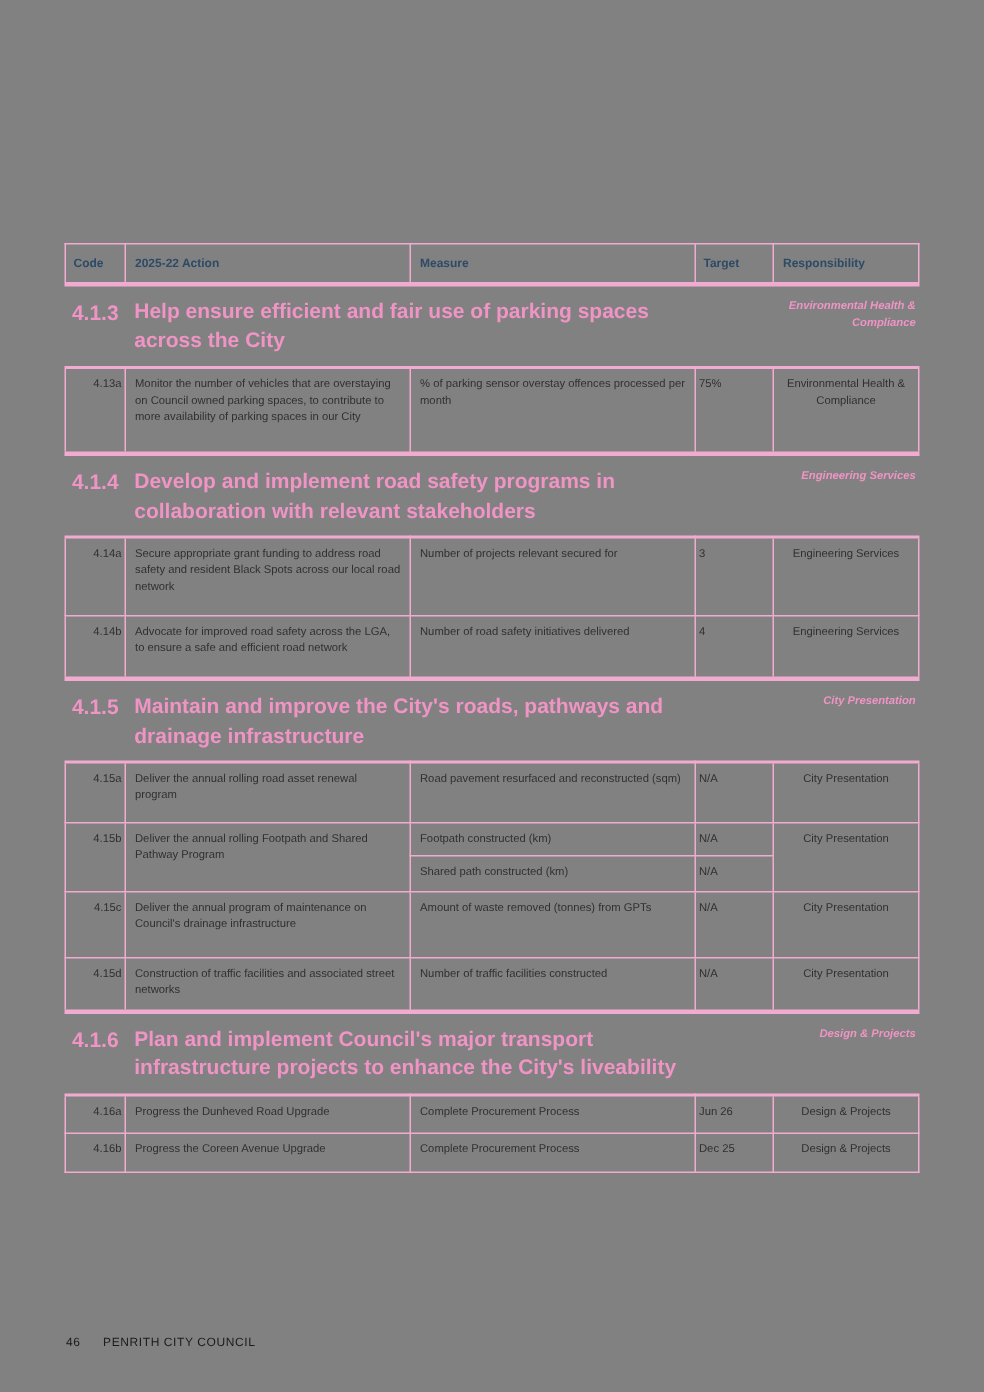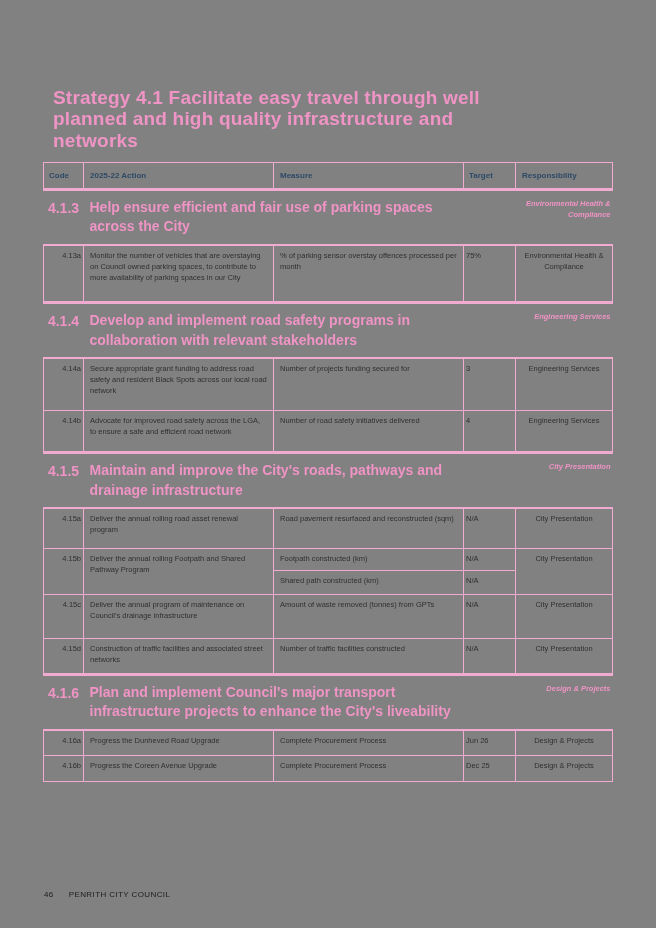--- a/index.html
+++ b/index.html
@@ -103,21 +103,20 @@
     letter-spacing: 0.4px;
     text-align: center;
   }
   .footer .pageno { margin-right: 15px; }
 </style>
 </head>
 <body>
 
 <div class="page">
 
-  <h1 class="title">Strategy 4.1 Facilitate easy travel through well planned and high quality infrastructure and networks</h1>
 
   <table class="doc-table">
     <colgroup>
       <col style="width:40px">
         <col style="width:190px">
         <col style="width:190px">
         <col style="width:52px">
         <col style="width:97px">
     </colgroup>
     <tbody>
@@ -146,21 +145,21 @@
 
       <tr class="section-row h34">
         <td class="s-code">4.1.4</td>
         <td class="s-title" colspan="3">Develop and implement road safety programs in collaboration with relevant stakeholders</td>
         <td class="s-resp">Engineering Services</td>
       </tr>
 
       <tr class="data-row h52">
         <td class="code">4.14a</td>
         <td class="action">Secure appropriate grant funding to address road safety and resident Black Spots across our local road network</td>
-        <td class="measure">Number of projects funding secured for</td>
+        <td class="measure">Number of projects relevant secured for</td>
         <td class="target">3</td>
         <td class="resp">Engineering Services</td>
       </tr>
 
       <tr class="data-row h42">
         <td class="code">4.14b</td>
         <td class="action">Advocate for improved road safety across the LGA, to ensure a safe and efficient road network</td>
         <td class="measure">Number of road safety initiatives delivered</td>
         <td class="target">4</td>
         <td class="resp">Engineering Services</td>

